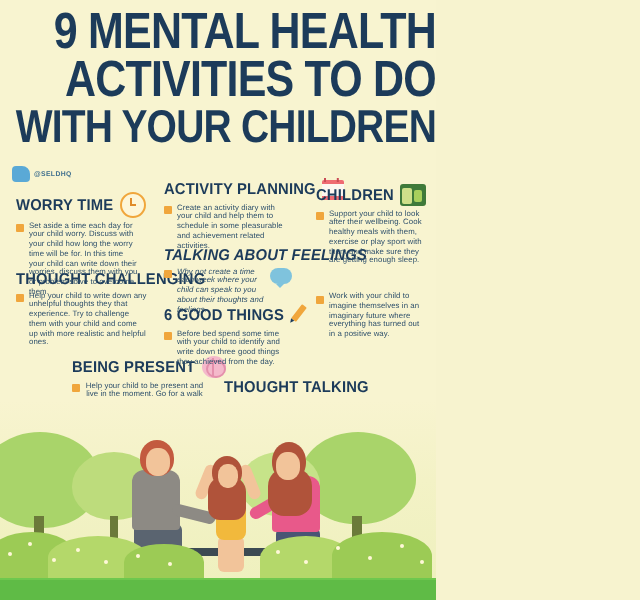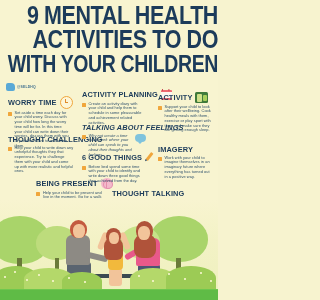--- a/index.html
+++ b/index.html
@@ -297,33 +297,30 @@
       <span class="sec-title">THOUGHT TALKING</span>
     </div>
     <div class="sec-body">
       <span class="bullet"></span>
       <span class="sec-text">Try setting out some simple activities to help your child test out the validity of a thought.</span>
     </div>
   </div>
 
   <div class="sec" id="s-wellbeing">
     <div class="sec-head">
-      <span class="sec-title">ACTIVITY</span>
+      <span class="sec-title">CHILDREN</span>
       <span class="icon ico-leaf"></span>
     </div>
     <div class="sec-body">
       <span class="bullet"></span>
       <span class="sec-text">Support your child to look after their wellbeing. Cook healthy meals with them, exercise or play sport with them and make sure they are getting enough sleep.</span>
     </div>
   </div>
 
   <div class="sec" id="s-imagery">
-    <div class="sec-head">
-      <span class="sec-title">IMAGERY</span>
-    </div>
     <div class="sec-body">
       <span class="bullet"></span>
       <span class="sec-text">Work with your child to imagine themselves in an imaginary future where everything has turned out in a positive way.</span>
     </div>
   </div>
 
   <div class="illus">
     <div class="sky"></div>
 
     <div class="tree" style="left:-10px;bottom:24px;width:60px;height:60px;">

